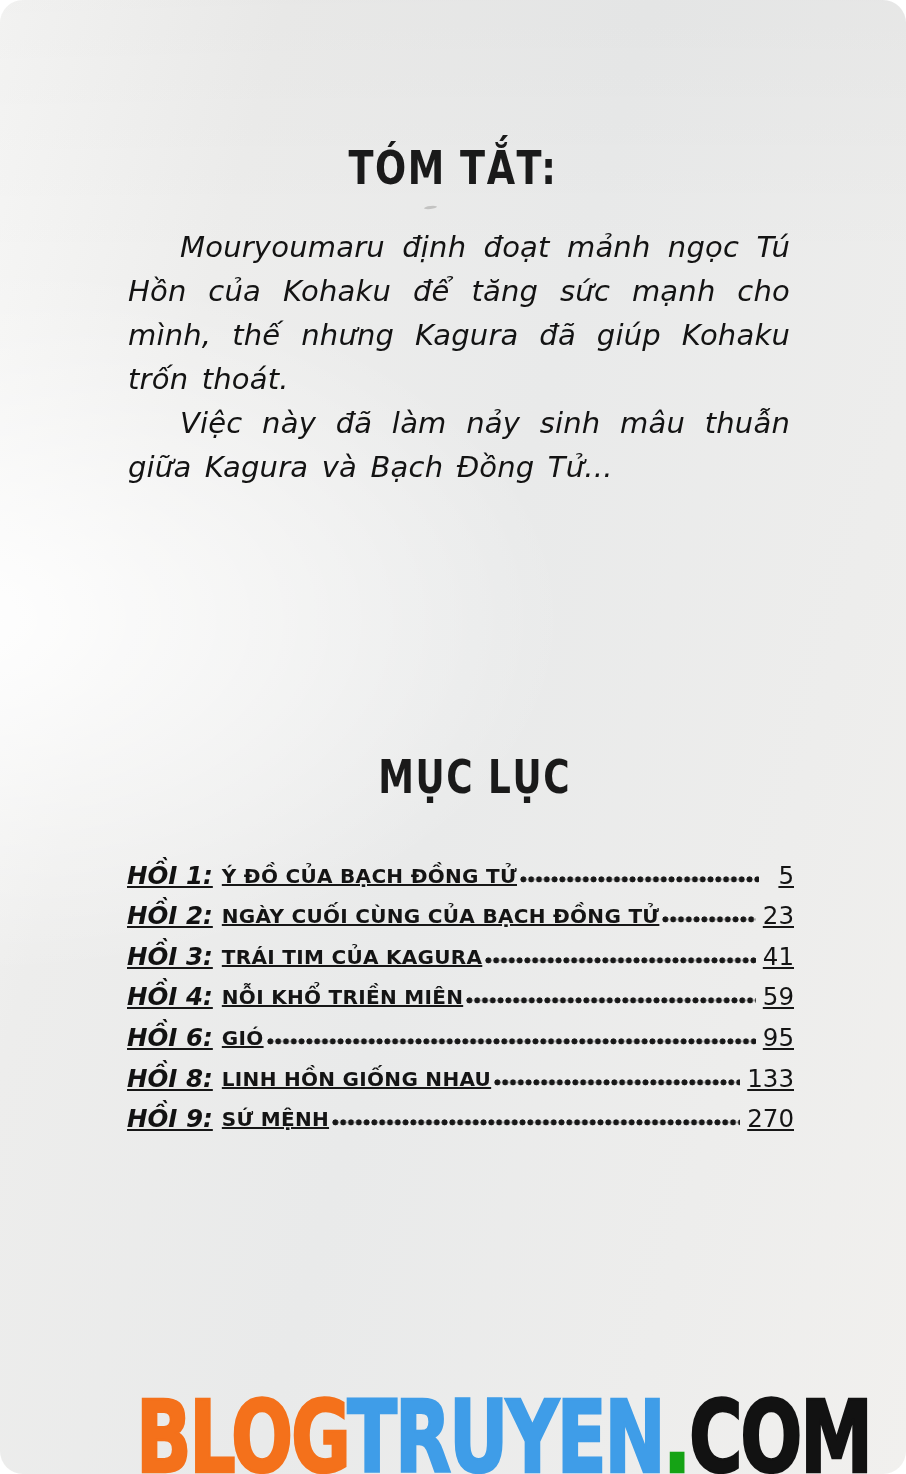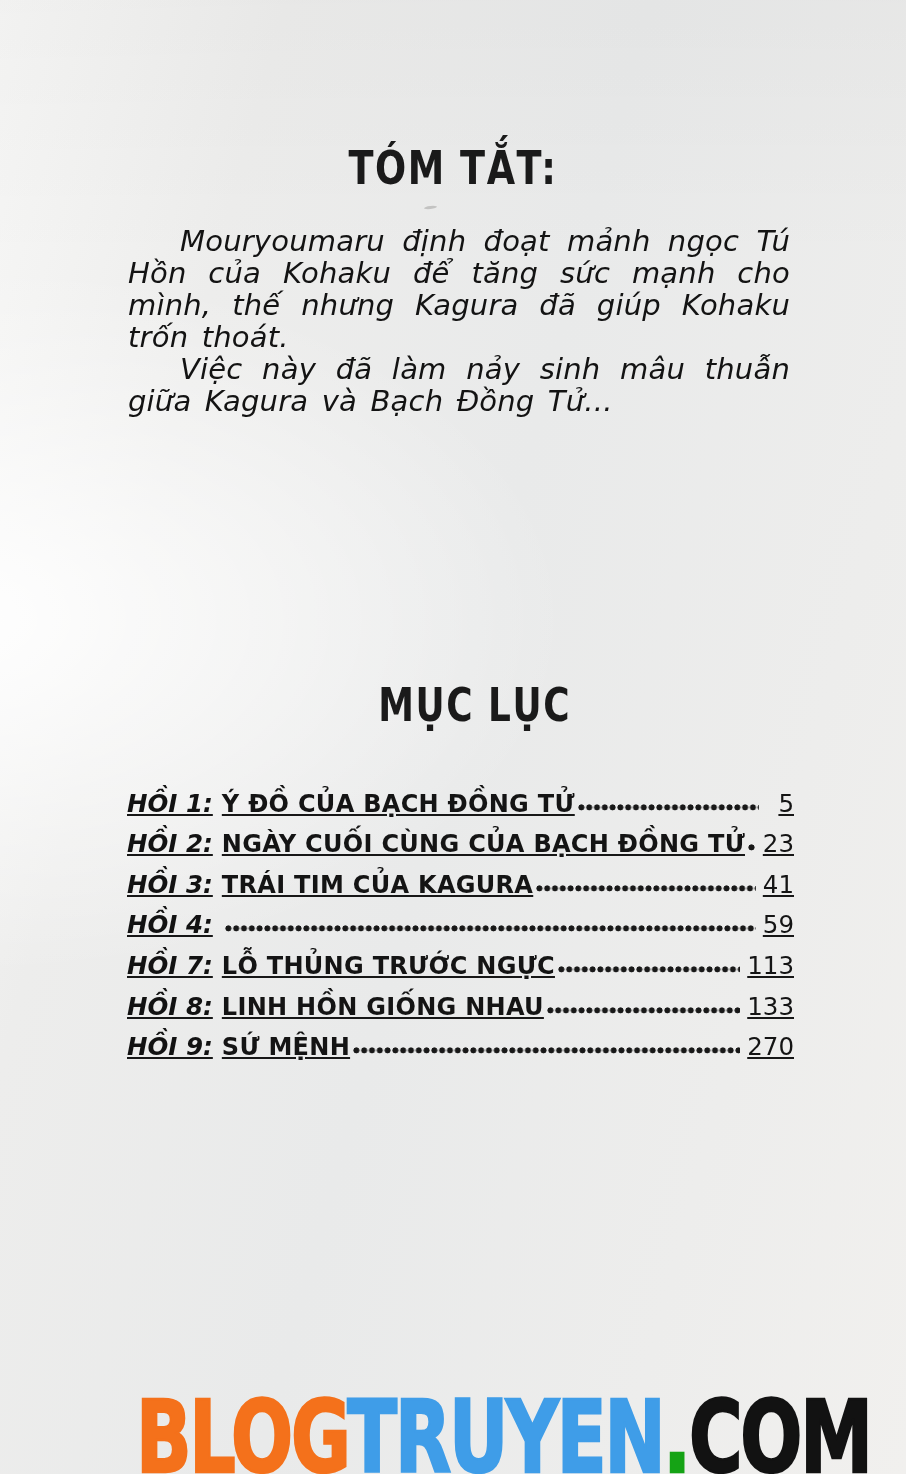--- a/index.html
+++ b/index.html
@@ -9,40 +9,41 @@
     position: relative;
     font-family: "DejaVu Sans", sans-serif;
     color: #171717;
   }
   .page {
     position: absolute; inset: 0;
     background:
       radial-gradient(1100px 650px at -4% 42%, rgba(255,255,255,0.95), rgba(255,255,255,0) 55%),
       linear-gradient(to bottom, rgba(0,0,0,0.025), rgba(0,0,0,0) 18%),
       linear-gradient(105deg, #f7f7f6 0%, #ededec 22%, #e9eaea 50%, #ededec 78%, #f1f0ee 100%);
+    border-radius: 23px;
   }
 
   
   .heading { text-align: center; margin: 0; color: #1a1a1a; }
   .heading .cond {
     display: inline-block;
     transform: scaleX(0.78);
     transform-origin: center;
     font-weight: bold;
     letter-spacing: 2px;
     white-space: nowrap;
   }
   .h-summary { margin-top: 140px; font-size: 47px; }
   .h-toc     { margin-top: 261px; font-size: 46px; margin-left: 43px; }
 
   
   .summary {
     margin: 30px 116px 0 128px;
     font-size: 29px;
-    line-height: 32px;
+    line-height: 44px;
     font-style: italic;
     font-weight: 500;
     text-align: justify;
     color: #131313;
   }
   .summary p { margin: 0; text-indent: 52px; letter-spacing: 0.2px; word-spacing: 4px; }
 
   
   .speck {
     position: absolute; left: 424px; top: 206px;
@@ -59,21 +60,21 @@
     text-decoration: underline;
   }
   .toc-label {
     font-weight: bold; font-style: italic;
     font-size: 24.5px; line-height: 30px;
     margin-right: 9px; white-space: nowrap;
     color: #121212;
   }
   .toc-title {
     font-weight: bold;
-    font-size: 24px; line-height: 30px;
+    font-size: 20px; line-height: 30px;
     letter-spacing: 0.3px; white-space: nowrap;
     color: #141414;
   }
   .toc-dots {
     flex: 1 1 auto;
     height: 7px;
     margin: 0 5px 8px 3px;
     background-image: radial-gradient(circle at 3.4px 3.4px, #181818 2.7px, rgba(0,0,0,0) 3.3px);
     background-size: 7.8px 7px;
     background-repeat: repeat-x;
@@ -139,32 +140,33 @@
 
     <div class="toc-row">
       <span class="toc-label" data-bind="toc.items.2.label">HỒI 3:</span>
       <span class="toc-title" data-bind="toc.items.2.title">TRÁI TIM CỦA KAGURA</span>
       <span class="toc-dots"></span>
       <span class="toc-page" data-bind="toc.items.2.page">41</span>
     </div>
 
     <div class="toc-row">
       <span class="toc-label" data-bind="toc.items.3.label">HỒI 4:</span>
+      <span class="toc-title" data-bind="toc.items.3.title">NỖI KHỔ TRIỀN MIÊN</span>
       <span class="toc-dots"></span>
       <span class="toc-page" data-bind="toc.items.3.page">59</span>
     </div>
 
 
+    <div class="toc-row">
+      <span class="toc-label" data-bind="toc.items.5.label">HỒI 6:</span>
+      <span class="toc-title" data-bind="toc.items.5.title">GIÓ</span>
+      <span class="toc-dots"></span>
+      <span class="toc-page" data-bind="toc.items.5.page">95</span>
+    </div>
 
-    <div class="toc-row">
-      <span class="toc-label" data-bind="toc.items.6.label">HỒI 7:</span>
-      <span class="toc-title" data-bind="toc.items.6.title">LỖ THỦNG TRƯỚC NGỰC</span>
-      <span class="toc-dots"></span>
-      <span class="toc-page" data-bind="toc.items.6.page">113</span>
-    </div>
 
     <div class="toc-row">
       <span class="toc-label" data-bind="toc.items.7.label">HỒI 8:</span>
       <span class="toc-title" data-bind="toc.items.7.title">LINH HỒN GIỐNG NHAU</span>
       <span class="toc-dots"></span>
       <span class="toc-page" data-bind="toc.items.7.page">133</span>
     </div>
 
     <div class="toc-row">
       <span class="toc-label" data-bind="toc.items.8.label">HỒI 9:</span>

